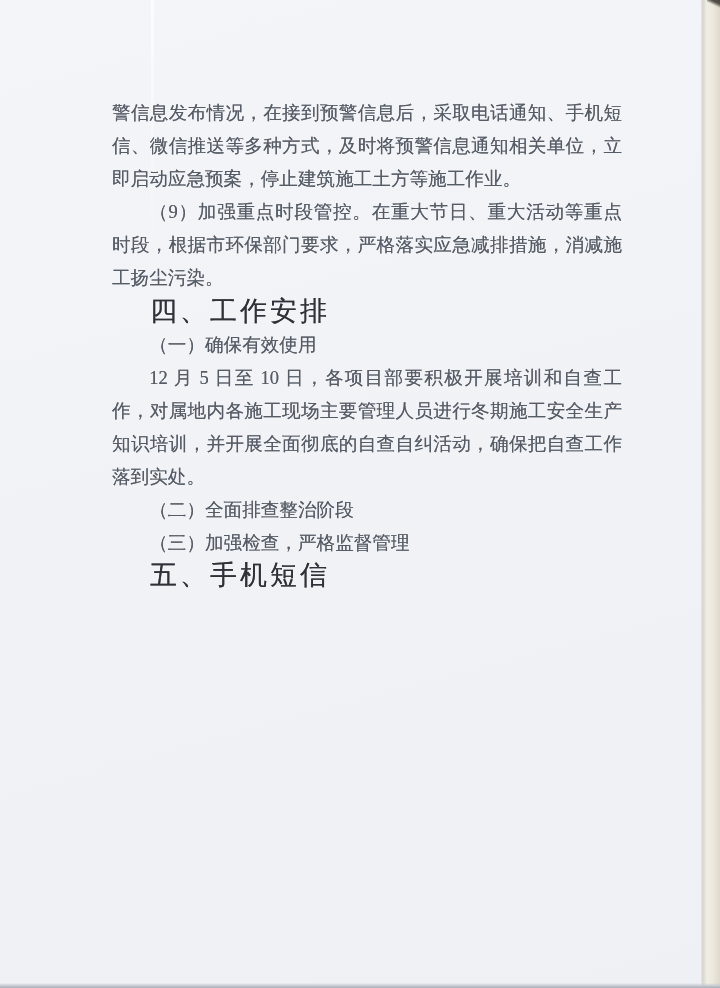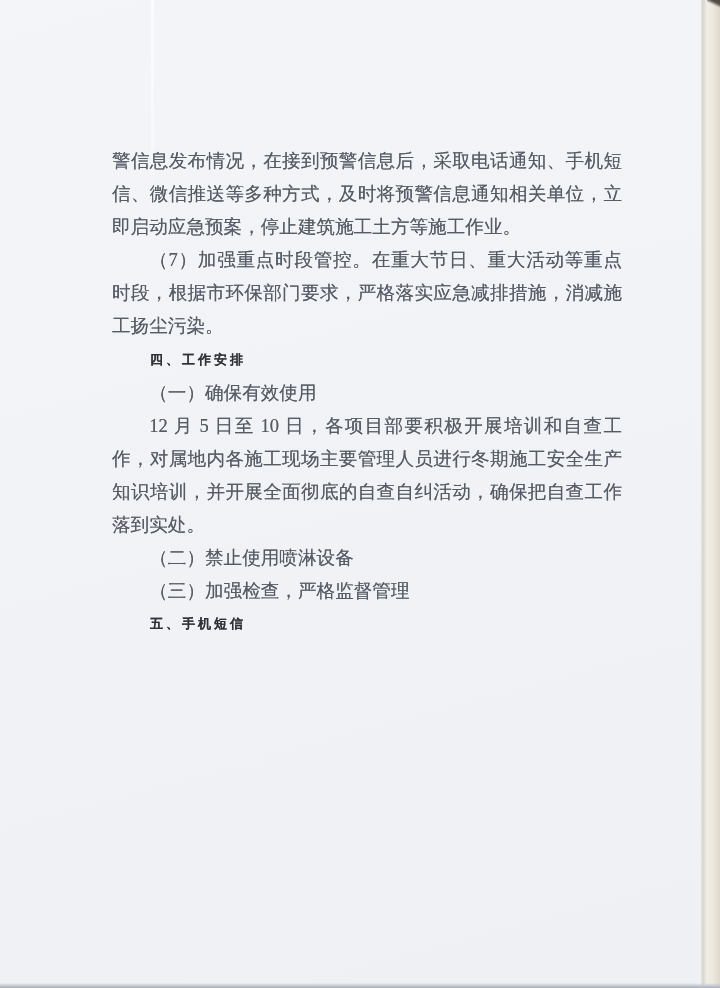--- a/index.html
+++ b/index.html
@@ -7,29 +7,28 @@
     width:720px;height:988px;position:relative;overflow:hidden;
     background:linear-gradient(165deg,#f4f5f8 0%,#f1f2f5 55%,#eef0f3 100%);
     font-family:"Liberation Serif","DejaVu Serif",serif;
   }
   .doc-text{
     position:absolute;left:112px;top:96px;width:510px;
     font-size:18.6px;line-height:33.1px;
     color:var(--text,#565c66);
     text-align:justify;
     text-shadow:0 0 0.6px rgba(86,92,102,0.75);
-    margin-top:48px;
   }
   .doc-text p{margin:0;padding:0;}
   .indent{text-indent:37.2px;}
   .heading{
     font-family:"Liberation Sans","DejaVu Sans",sans-serif;
-    font-weight:700;
+    font-weight:400;
     color:var(--heading,#2e3238);
-    font-size:13px;line-height:33.1px;
+    font-size:27px;line-height:33.1px;
     letter-spacing:3px;text-indent:38px;
     text-shadow:0 0 0.5px rgba(46,50,56,0.8);
   }
   .right-strip{
     position:absolute;top:0;right:0;width:19px;height:100%;
     background:linear-gradient(to right,
       #e6e5df 0px,#d8d6cc 2px,#f1eee6 6px,
       #ece8dc 12px,#ded9ca 19px);
   }
   .corner-mark{
@@ -47,25 +46,25 @@
 </style>
 </head>
 <body>
 
 <div class="scan-page">
 
   <div class="fold-line"></div>
 
   <div class="doc-text">
     <p>警信息发布情况，在接到预警信息后，采取电话通知、手机短信、微信推送等多种方式，及时将预警信息通知相关单位，立即启动应急预案，停止建筑施工土方等施工作业。</p>
-    <p class="indent">（7）加强重点时段管控。在重大节日、重大活动等重点时段，根据市环保部门要求，严格落实应急减排措施，消减施工扬尘污染。</p>
+    <p class="indent">（9）加强重点时段管控。在重大节日、重大活动等重点时段，根据市环保部门要求，严格落实应急减排措施，消减施工扬尘污染。</p>
     <p class="heading">四、工作安排</p>
     <p class="indent">（一）确保有效使用</p>
     <p class="indent">12 月 5 日至 10 日，各项目部要积极开展培训和自查工作，对属地内各施工现场主要管理人员进行冬期施工安全生产知识培训，并开展全面彻底的自查自纠活动，确保把自查工作落到实处。</p>
-    <p class="indent">（二）禁止使用喷淋设备</p>
+    <p class="indent">（二）全面排查整治阶段</p>
     <p class="indent">（三）加强检查，严格监督管理</p>
     <p class="heading">五、手机短信</p>
   </div>
 
   <div class="right-strip"></div>
   <div class="corner-mark"></div>
   <div class="bottom-strip"></div>
 
 </div>
 

